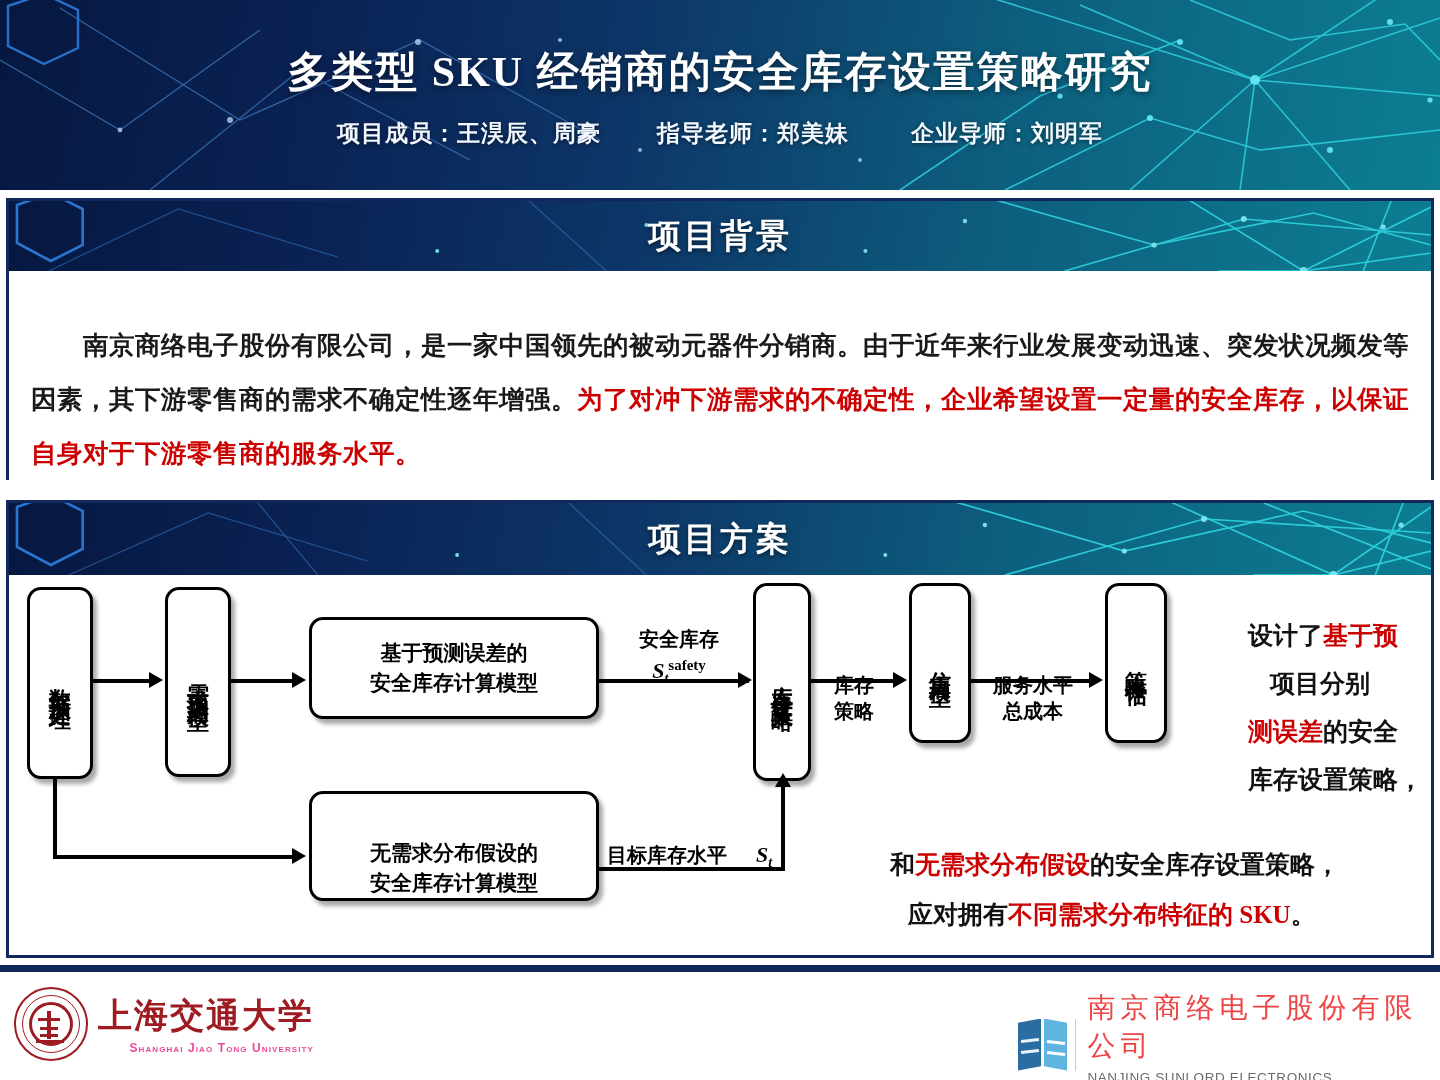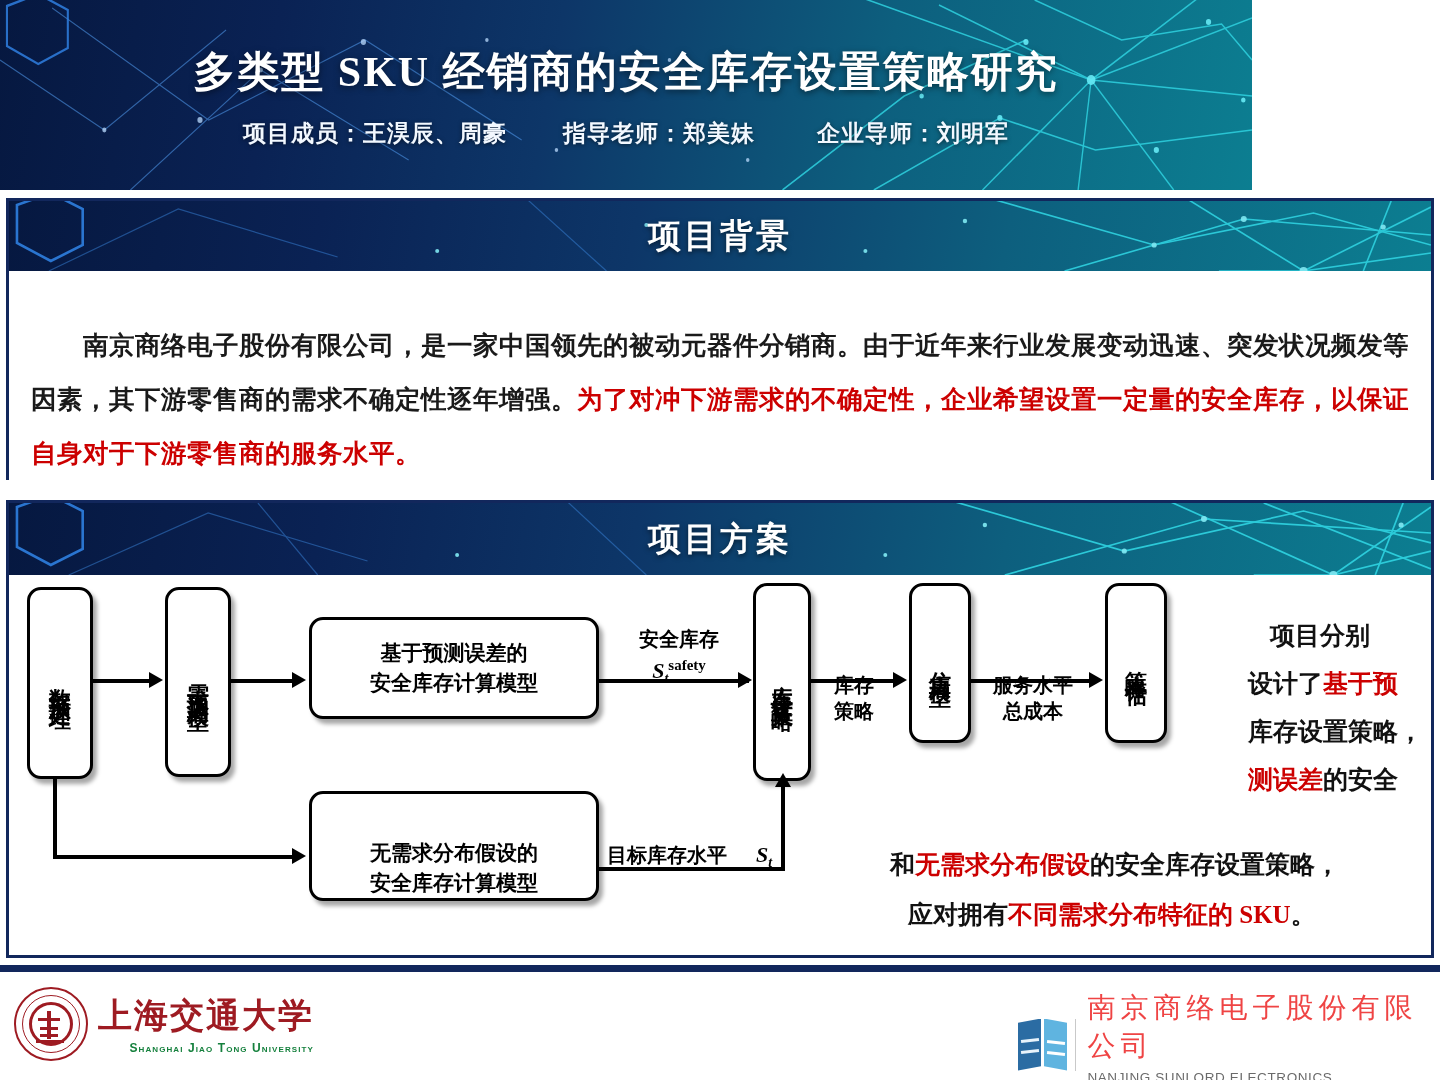--- a/index.html
+++ b/index.html
@@ -9,21 +9,21 @@
     font-family:"Liberation Serif","DejaVu Serif",serif;
   }
   .poster{position:relative;width:1440px;height:1080px;background:#fff;}
 
   
   .techbg{position:absolute;inset:0;overflow:hidden;
     background:linear-gradient(100deg,#061840 0%,#0a2254 22%,#0d3668 44%,#0d5f7e 70%,#0c7e91 100%);}
   .techbg svg{position:absolute;inset:0;width:100%;height:100%;}
 
   
-  .header{position:absolute;left:0;top:0;width:1252px;height:190px;overflow:hidden;}
+  .header{position:absolute;left:0;top:0;width:1440px;height:190px;overflow:hidden;}
   .header .title{
     position:absolute;left:0;right:0;top:44px;text-align:center;
     color:#ffffff;font-size:42px;font-weight:700;letter-spacing:2px;
     text-shadow:0 2px 6px rgba(0,0,0,.5);
   }
   .header .people{
     position:absolute;left:0;right:0;top:118px;text-align:center;
     color:#f2f8ff;font-size:23px;font-weight:700;letter-spacing:1px;
     text-shadow:0 1px 4px rgba(0,0,0,.55);
   }
@@ -88,21 +88,21 @@
   .footer{position:absolute;left:0;top:965px;width:1440px;height:115px;background:#fff;}
   .footer .topline{position:absolute;left:0;top:0;width:1440px;height:7px;background:#12275c;}
   .sjtu{position:absolute;left:14px;top:22px;display:flex;align-items:center;gap:10px;}
   .sjtu-seal{position:relative;width:74px;height:74px;}
   .sjtu-seal .o1{position:absolute;inset:0;border:2.5px solid #9e1b22;border-radius:50%;}
   .sjtu-seal .o2{position:absolute;inset:8px;border:1.5px solid #9e1b22;border-radius:50%;}
   .sjtu-seal .o3{position:absolute;inset:15px;border:3px solid #9e1b22;border-radius:50%;}
   .sjtu-seal .bar{position:absolute;background:#9e1b22;}
   .sjtu-txt{display:flex;flex-direction:column;text-align:right;}
   .sjtu-cn{font-size:34px;color:#9e1b22;font-weight:700;letter-spacing:2px;font-family:"Liberation Serif",serif;}
-  .sjtu-en{font-size:12px;color:#15803d;letter-spacing:1.1px;font-family:"Liberation Sans",sans-serif;
+  .sjtu-en{font-size:12px;color:#ec4899;letter-spacing:1.1px;font-family:"Liberation Sans",sans-serif;
            font-variant:small-caps;font-weight:700;margin-top:2px;}
   .sunlord{position:absolute;left:1018px;top:24px;display:flex;align-items:center;gap:12px;}
   .sl-mark{position:relative;width:50px;height:56px;}
   .sl-mark .b1{position:absolute;left:0;top:2px;width:23px;height:52px;background:#2b6ca3;
       clip-path:polygon(0 8%,100% 0,100% 92%,0 100%);}
   .sl-mark .b2{position:absolute;left:26px;top:2px;width:23px;height:52px;background:#5fb4e0;
       clip-path:polygon(0 0,100% 8%,100% 100%,0 92%);}
   .sl-mark .s1{position:absolute;left:3px;top:22px;width:18px;height:3px;background:#e8f3fb;transform:rotate(-6deg);}
   .sl-mark .s2{position:absolute;left:3px;top:33px;width:18px;height:3px;background:#e8f3fb;transform:rotate(-6deg);}
   .sl-mark .s3{position:absolute;left:29px;top:24px;width:18px;height:3px;background:#ffffff;transform:rotate(6deg);}
@@ -299,24 +299,24 @@
       </div>
 
       <div class="flabel" style="left:966px;top:66px;width:116px;">
         <span>服务水平</span><br>
         <span>总成本</span>
       </div>
     </div>
   </div>
 
   <div class="concl-top">
+    <span class="ln"><span>设计了</span><span class="red">基于预</span></span>
     <span class="ln" style="padding-left:22px;"><span>项目分别</span></span>
-    <span class="ln"><span>设计了</span><span class="red">基于预</span></span>
+    <span class="ln"><span class="red">测误差</span><span>的安全</span></span>
     <span class="ln"><span>库存设置策略，</span></span>
-    <span class="ln"><span class="red">测误差</span><span>的安全</span></span>
   </div>
 
   <div class="concl-bot">
     <span class="ln"><span>和</span><span class="red">无需求分布假设</span><span>的安全库存设置策略，</span></span>
     <span class="ln indent1"><span>应对拥有</span><span class="red">不同需求分布特征的 SKU</span><span>。</span></span>
   </div>
 
   <div class="footer">
     <div class="topline"></div>
 

